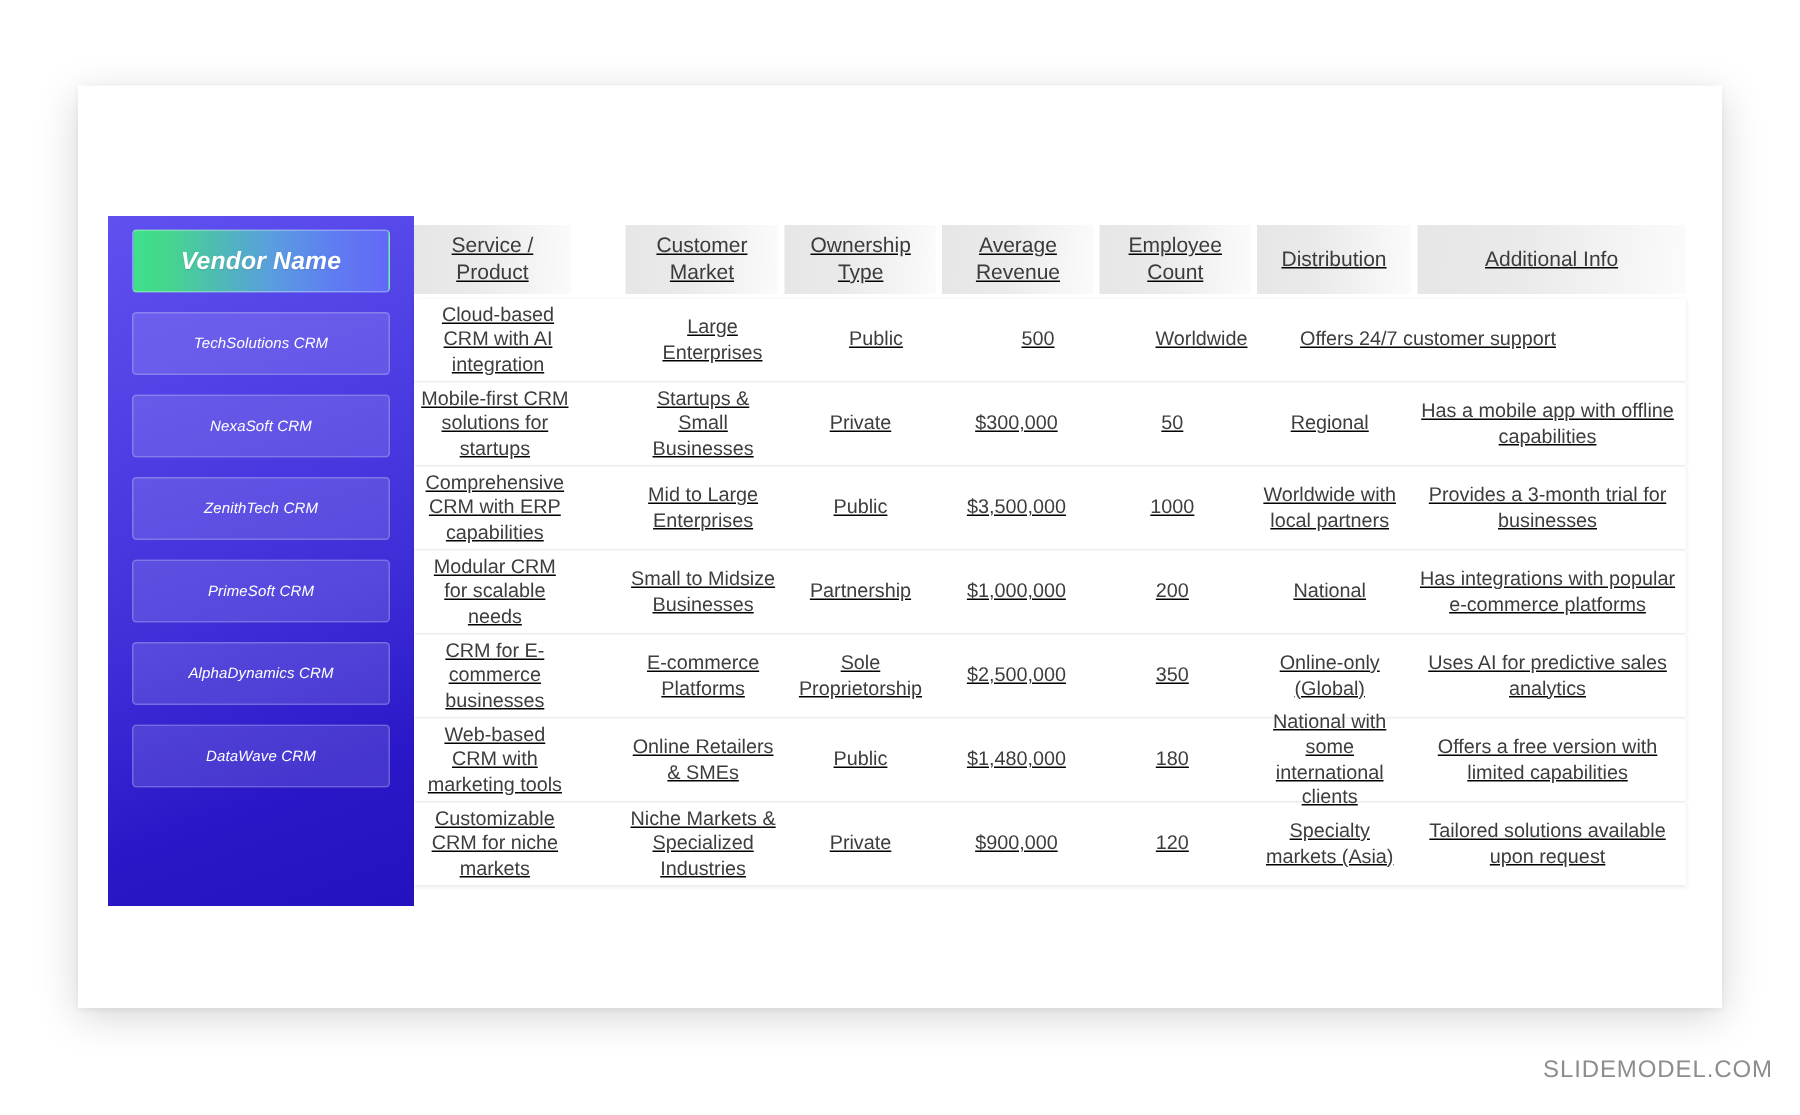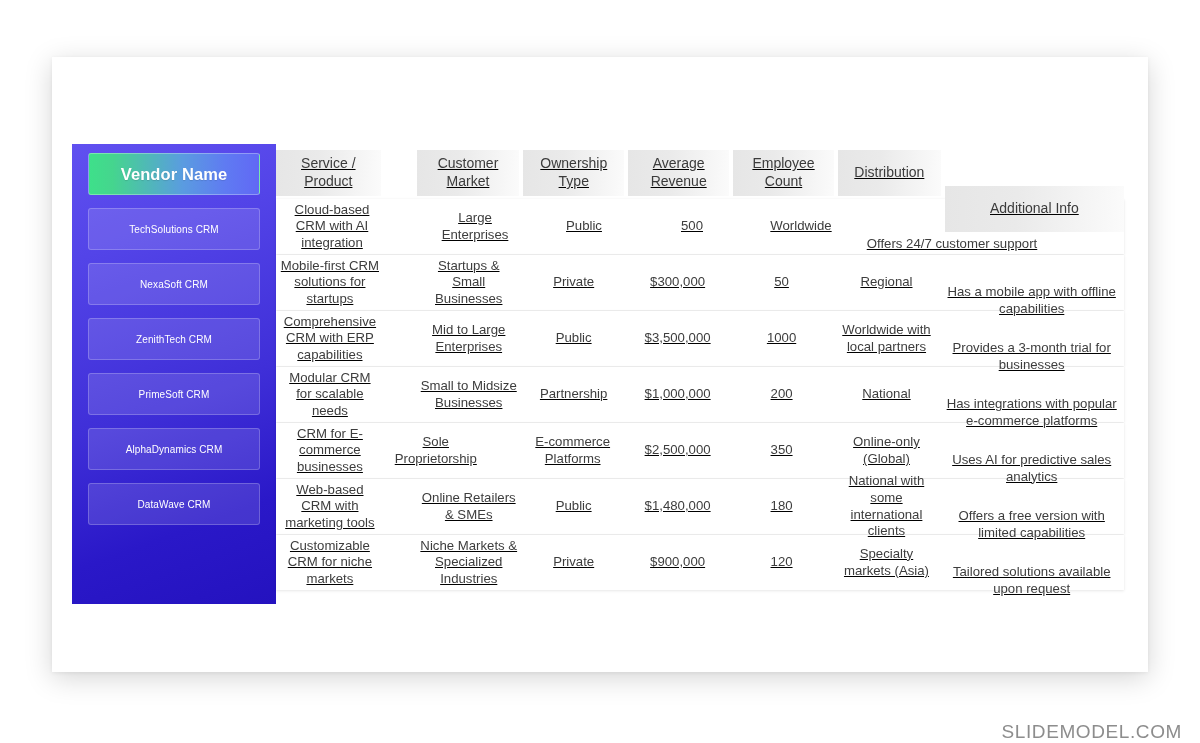--- a/index.html
+++ b/index.html
@@ -41,20 +41,21 @@
     left: 0px;
     top: 0px;
     width: 204px;
     height: 460px;
     background: linear-gradient(160deg, #6050f0 0%, #5344e8 22%, #3f2fd8 55%, #2a18c8 80%, #2412bf 100%);
     display: flex;
     flex-direction: column;
     align-items: center;
     padding-top: 9px;
     box-sizing: border-box;
+    font-style: italic;
   }
   .vendor-chip {
     width: 172px;
     height: 42px;
     margin-bottom: 13px;
     border-radius: 3px;
     display: flex;
     align-items: center;
     justify-content: center;
     color: #ffffff;
@@ -131,28 +132,28 @@
     padding: 2px 4px;
   }
 
   
   .c0 { width: 112px; }
   .c1 { width: 110px; margin-left: 32px; }
   .c2 { width: 108px; }
   .c3 { width: 108px; text-align: center; }
   .c4 { width: 108px; }
   .c5 { width: 110px; }
-  .c6 { width: 192px; margin-top: 36px; }
+  .c6 { width: 192px; }
 
   
   #watermark {
     position: absolute;
     right: 18px;
-    bottom: 0;
-    font-size: 19px;
+    bottom: 20px;
+    font-size: 16px;
     letter-spacing: .6px;
     color: #8d8d8d;
   }
 </style>
 </head>
 <body>
 
 <div id="slide-canvas">
 
   <div id="comparison-table">
@@ -227,22 +228,22 @@
         <div class="data-cell c1">Small to Midsize Businesses</div>
         <div class="data-cell c2">Partnership</div>
         <div class="data-cell c3">$1,000,000</div>
         <div class="data-cell c4">200</div>
         <div class="data-cell c5">National</div>
         <div class="data-cell c6">Has integrations with popular e-commerce platforms</div>
       </div>
 
       <div class="grid-row data-row">
         <div class="data-cell c0">CRM for E-commerce businesses</div>
+        <div class="data-cell c1">E-commerce Platforms</div>
         <div class="data-cell c2">Sole Proprietorship</div>
-        <div class="data-cell c1">E-commerce Platforms</div>
         <div class="data-cell c3">$2,500,000</div>
         <div class="data-cell c4">350</div>
         <div class="data-cell c5">Online-only (Global)</div>
         <div class="data-cell c6">Uses AI for predictive sales analytics</div>
       </div>
 
       <div class="grid-row data-row">
         <div class="data-cell c0">Web-based CRM with marketing tools</div>
         <div class="data-cell c1">Online Retailers &amp; SMEs</div>
         <div class="data-cell c2">Public</div>

